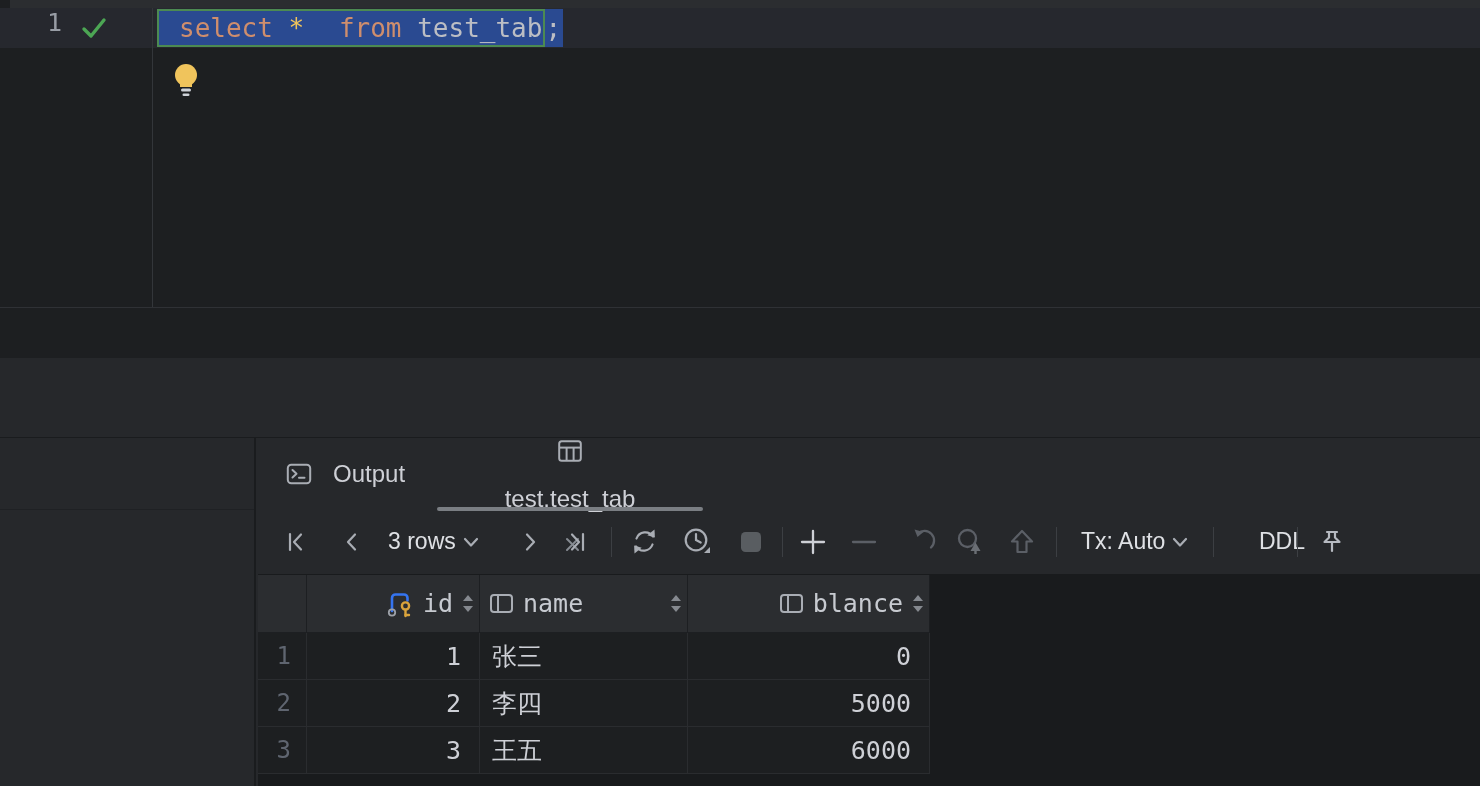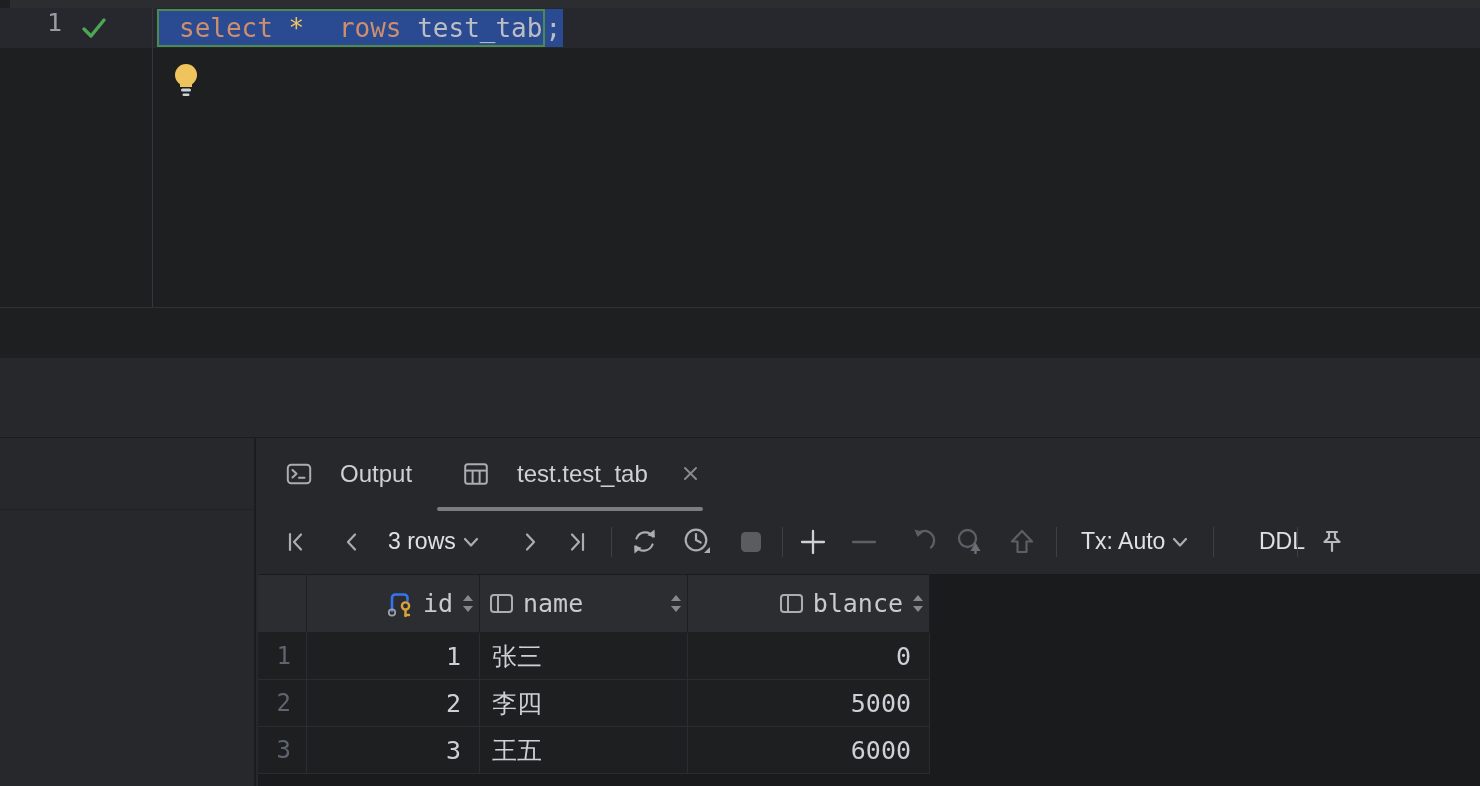--- a/index.html
+++ b/index.html
@@ -36,24 +36,24 @@
 
   
   .toolwindow{left:0;top:438px;width:1480px;height:348px;background:#26282b;}
   .left-panel{left:0;top:0;width:256px;height:348px;background:#26282b;
     border-right:2px solid #1a1c1e;box-sizing:border-box;}
   .lp-divider{left:0;top:71px;width:254px;height:1px;background:#1f2124;}
   .right-panel{left:258px;top:0;width:1222px;height:348px;}
 
   
   .tabbar{left:0;top:0;width:100%;height:71px;}
-  .tab{position:absolute;top:0;height:71px;display:flex;align-items:center;gap:28px;
+  .tab{position:absolute;top:0;height:71px;display:flex;align-items:center;gap:21px;
     color:#ced0d6;font-size:24px;cursor:default;}
   .tab-output{left:2px;padding:0 26px;}
-  .tab-active{left:179px;width:266px;padding:0 26px;box-sizing:border-box;}
+  .tab-active{left:179px;width:266px;padding:0 26px;box-sizing:border-box;flex-direction:column;}
   .tab-underline{position:absolute;left:0;bottom:-2px;width:100%;height:4px;background:#7a7e83;border-radius:2px;}
   .tab-close{margin-left:4px;display:flex;align-items:center;}
 
   
   .toolbar{left:0;top:71px;width:100%;height:65px;}
   .tbtn{position:absolute;top:0;height:65px;display:flex;align-items:center;justify-content:center;}
   .tsep{position:absolute;top:18px;width:1px;height:30px;background:#3c3f43;}
   .tlabel{color:#dfe1e5;font-size:23px;}
   .pager{display:flex;align-items:center;gap:4px;}
 
@@ -85,21 +85,21 @@
 <div class="abs editor">
   <div class="abs cur-line"></div>
   <div class="abs gutter-sep"></div>
   <div class="abs line-num">1</div>
   <div class="abs gutter-check">
     <svg width="26" height="26" viewBox="0 0 26 26">
       <polyline points="3,14 10,21 23,5" fill="none" stroke="#4ca654" stroke-width="3.4" stroke-linecap="round" stroke-linejoin="round"></polyline>
     </svg>
   </div>
   <div class="abs code-line">
-    <span class="selection"><span class="exec-box"><span class="tok-kw">select</span><span class="tok-plain"> </span><span class="tok-star">*</span><span class="tok-plain"> </span><span class="tok-kw">rows</span><span class="tok-plain"> </span><span class="tok-id">test_tab</span></span><span class="tok-plain">;</span></span>
+    <span class="selection"><span class="exec-box"><span class="tok-kw">select</span><span class="tok-plain"> </span><span class="tok-star">*</span><span class="tok-plain"> </span><span class="tok-kw">from</span><span class="tok-plain"> </span><span class="tok-id">test_tab</span></span><span class="tok-plain">;</span></span>
   </div>
   <div class="abs bulb">
     <svg width="30" height="40" viewBox="0 0 30 40">
       <circle cx="14" cy="13" r="11" fill="#f0c45c"></circle>
       <path d="M8,20 h12 v5 h-12 z" fill="#f0c45c"></path>
       <rect x="9" y="26.5" width="10" height="3" rx="1.5" fill="#ced2d8"></rect>
       <rect x="10.5" y="31.5" width="7" height="2.6" rx="1.3" fill="#ced2d8"></rect>
     </svg>
   </div>
 </div>

